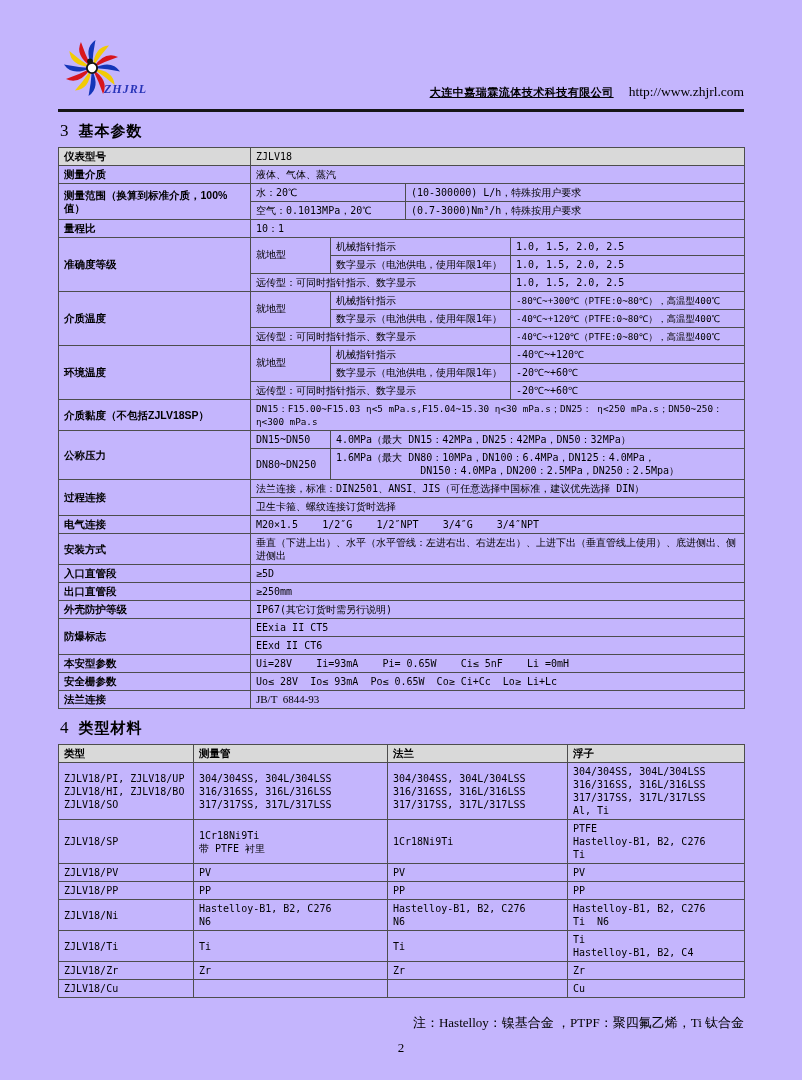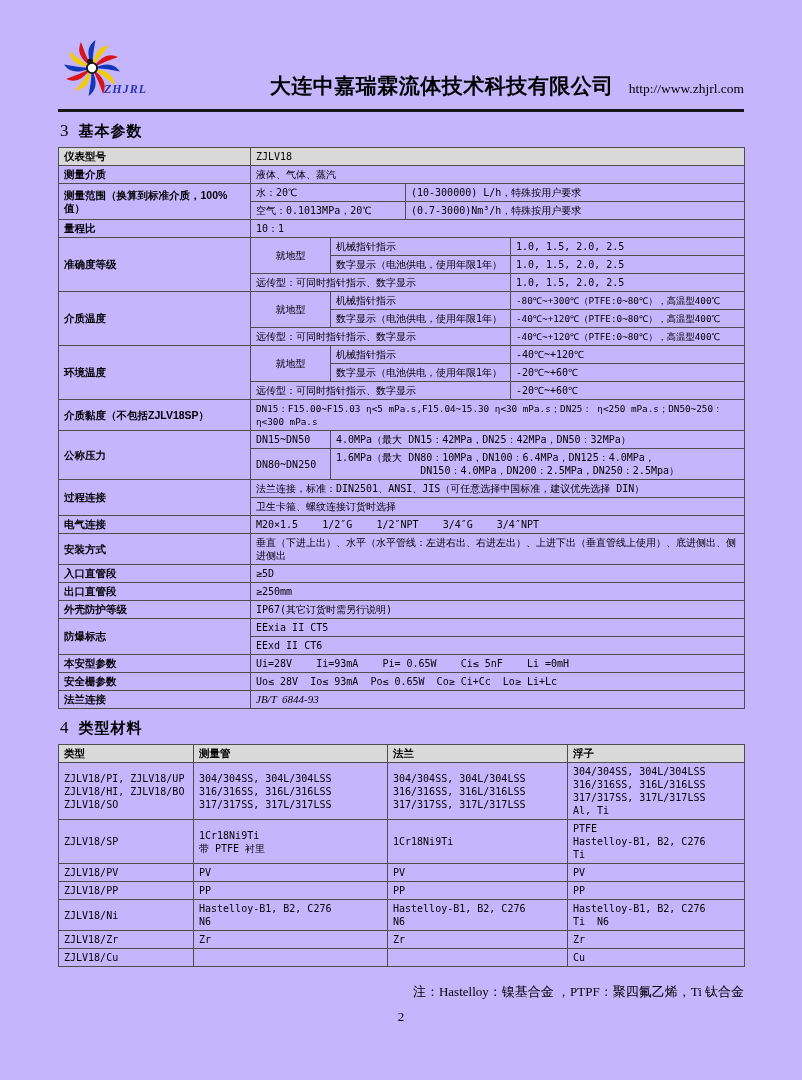--- a/index.html
+++ b/index.html
@@ -7,37 +7,37 @@
   .page{width:802px;height:1080px;background:#c4b5fd;margin:0 auto;position:relative;
         font-family:"Liberation Sans",sans-serif;color:#000;overflow:hidden;box-sizing:border-box;
         padding:38px 58px 0 58px;}
   
   .hdr-row{display:flex;align-items:flex-end;justify-content:space-between;height:66px;}
   .logo-box{position:relative;width:150px;height:66px;}
   .logo-swirl{position:absolute;left:4px;top:0;}
   .logo-text{position:absolute;left:46px;top:44px;font-family:"Liberation Serif",serif;
              font-style:italic;font-weight:bold;font-size:12px;color:#2834b8;letter-spacing:1px;}
   .hdr-right{display:flex;align-items:baseline;margin-bottom:4px;}
-  .company{font-weight:bold;font-size:21px;letter-spacing:.5px;}
+  .company{font-weight:bold;font-size:11px;letter-spacing:.5px;text-decoration:underline;}
   .url{font-family:"Liberation Serif",serif;font-size:13.5px;margin-left:15px;color:#000;text-decoration:none;}
   .rule{height:3px;background:#161616;margin-top:5px;}
   
   .sec{display:flex;align-items:baseline;margin:9px 0 6px 2px;}
   .sec-num{font-family:"Liberation Serif",serif;font-size:17px;}
   .sec-title{font-size:15px;font-weight:bold;margin-left:10px;letter-spacing:1px;}
   
   table{border-collapse:collapse;table-layout:fixed;width:686px;padding-left:32px;}
   td{border:1px solid #4d4d4d;font-family:"DejaVu Sans Mono","Liberation Sans",sans-serif;
      font-size:10px;line-height:13px;padding:2px 5px;vertical-align:middle;
      white-space:pre-wrap;overflow-wrap:break-word;}
   td.lbl{font-family:"Liberation Sans",sans-serif;font-weight:bold;font-size:10.5px;}
   td.hdr{background:#d9d9d9;}
-  td.ctr{text-align:center;}
+  td.ctr{text-align:left;font-family:Liberation Mono, monospace;}
   td.sm{font-size:9.3px;}
-  td.serif{font-family:"Liberation Serif",serif;font-size:11px;font-style:italic;}
+  td.serif{font-family:"Liberation Serif",serif;font-size:11px;}
   
   .footnote{margin-top:16px;margin-left:12px;font-size:13px;
             font-family:"Liberation Serif","Liberation Sans",serif;text-align:right;}
   .pagenum{text-align:center;font-family:"Liberation Serif",serif;font-size:13px;margin-top:8px;}
 </style>
 </head>
 <body>
 
 <div class="page">
 
@@ -270,20 +270,27 @@
         <tr>
           <td>ZJLV18/Ni</td>
           <td>Hastelloy-B1, B2, C276
 N6</td>
           <td>Hastelloy-B1, B2, C276
 N6</td>
           <td>Hastelloy-B1, B2, C276
 Ti  N6</td>
         </tr>
         <tr>
+          <td>ZJLV18/Ti</td>
+          <td>Ti</td>
+          <td>Ti</td>
+          <td>Ti
+Hastelloy-B1, B2, C4</td>
+        </tr>
+        <tr>
           <td>ZJLV18/Zr</td>
           <td>Zr</td>
           <td>Zr</td>
           <td>Zr</td>
         </tr>
         <tr>
           <td>ZJLV18/Cu</td>
           <td>&nbsp;</td>
           <td>&nbsp;</td>
           <td>Cu</td>

